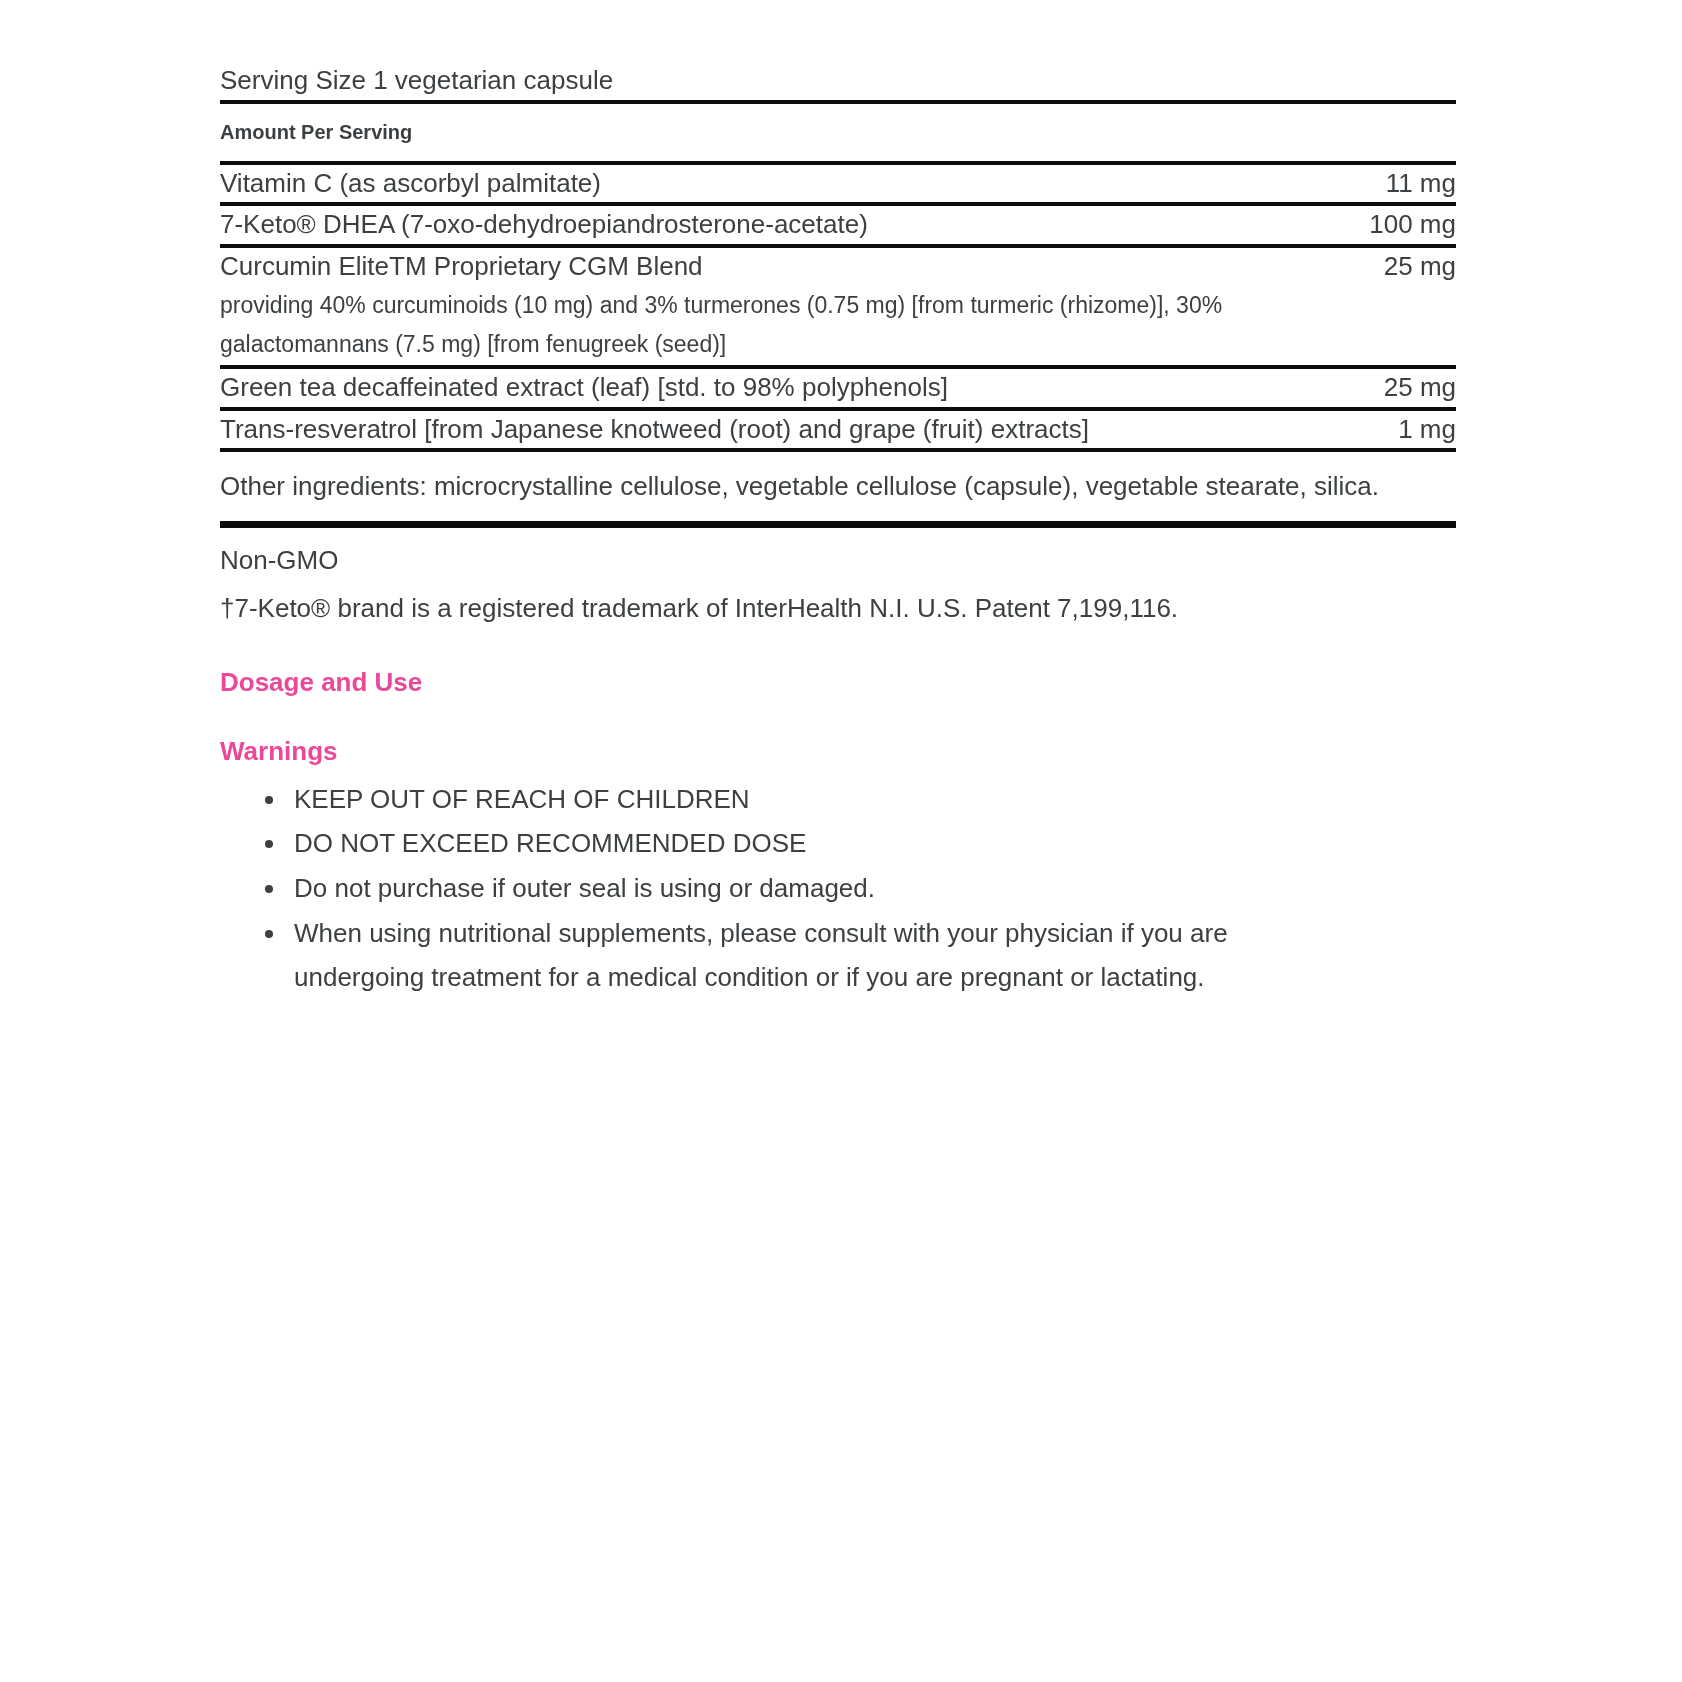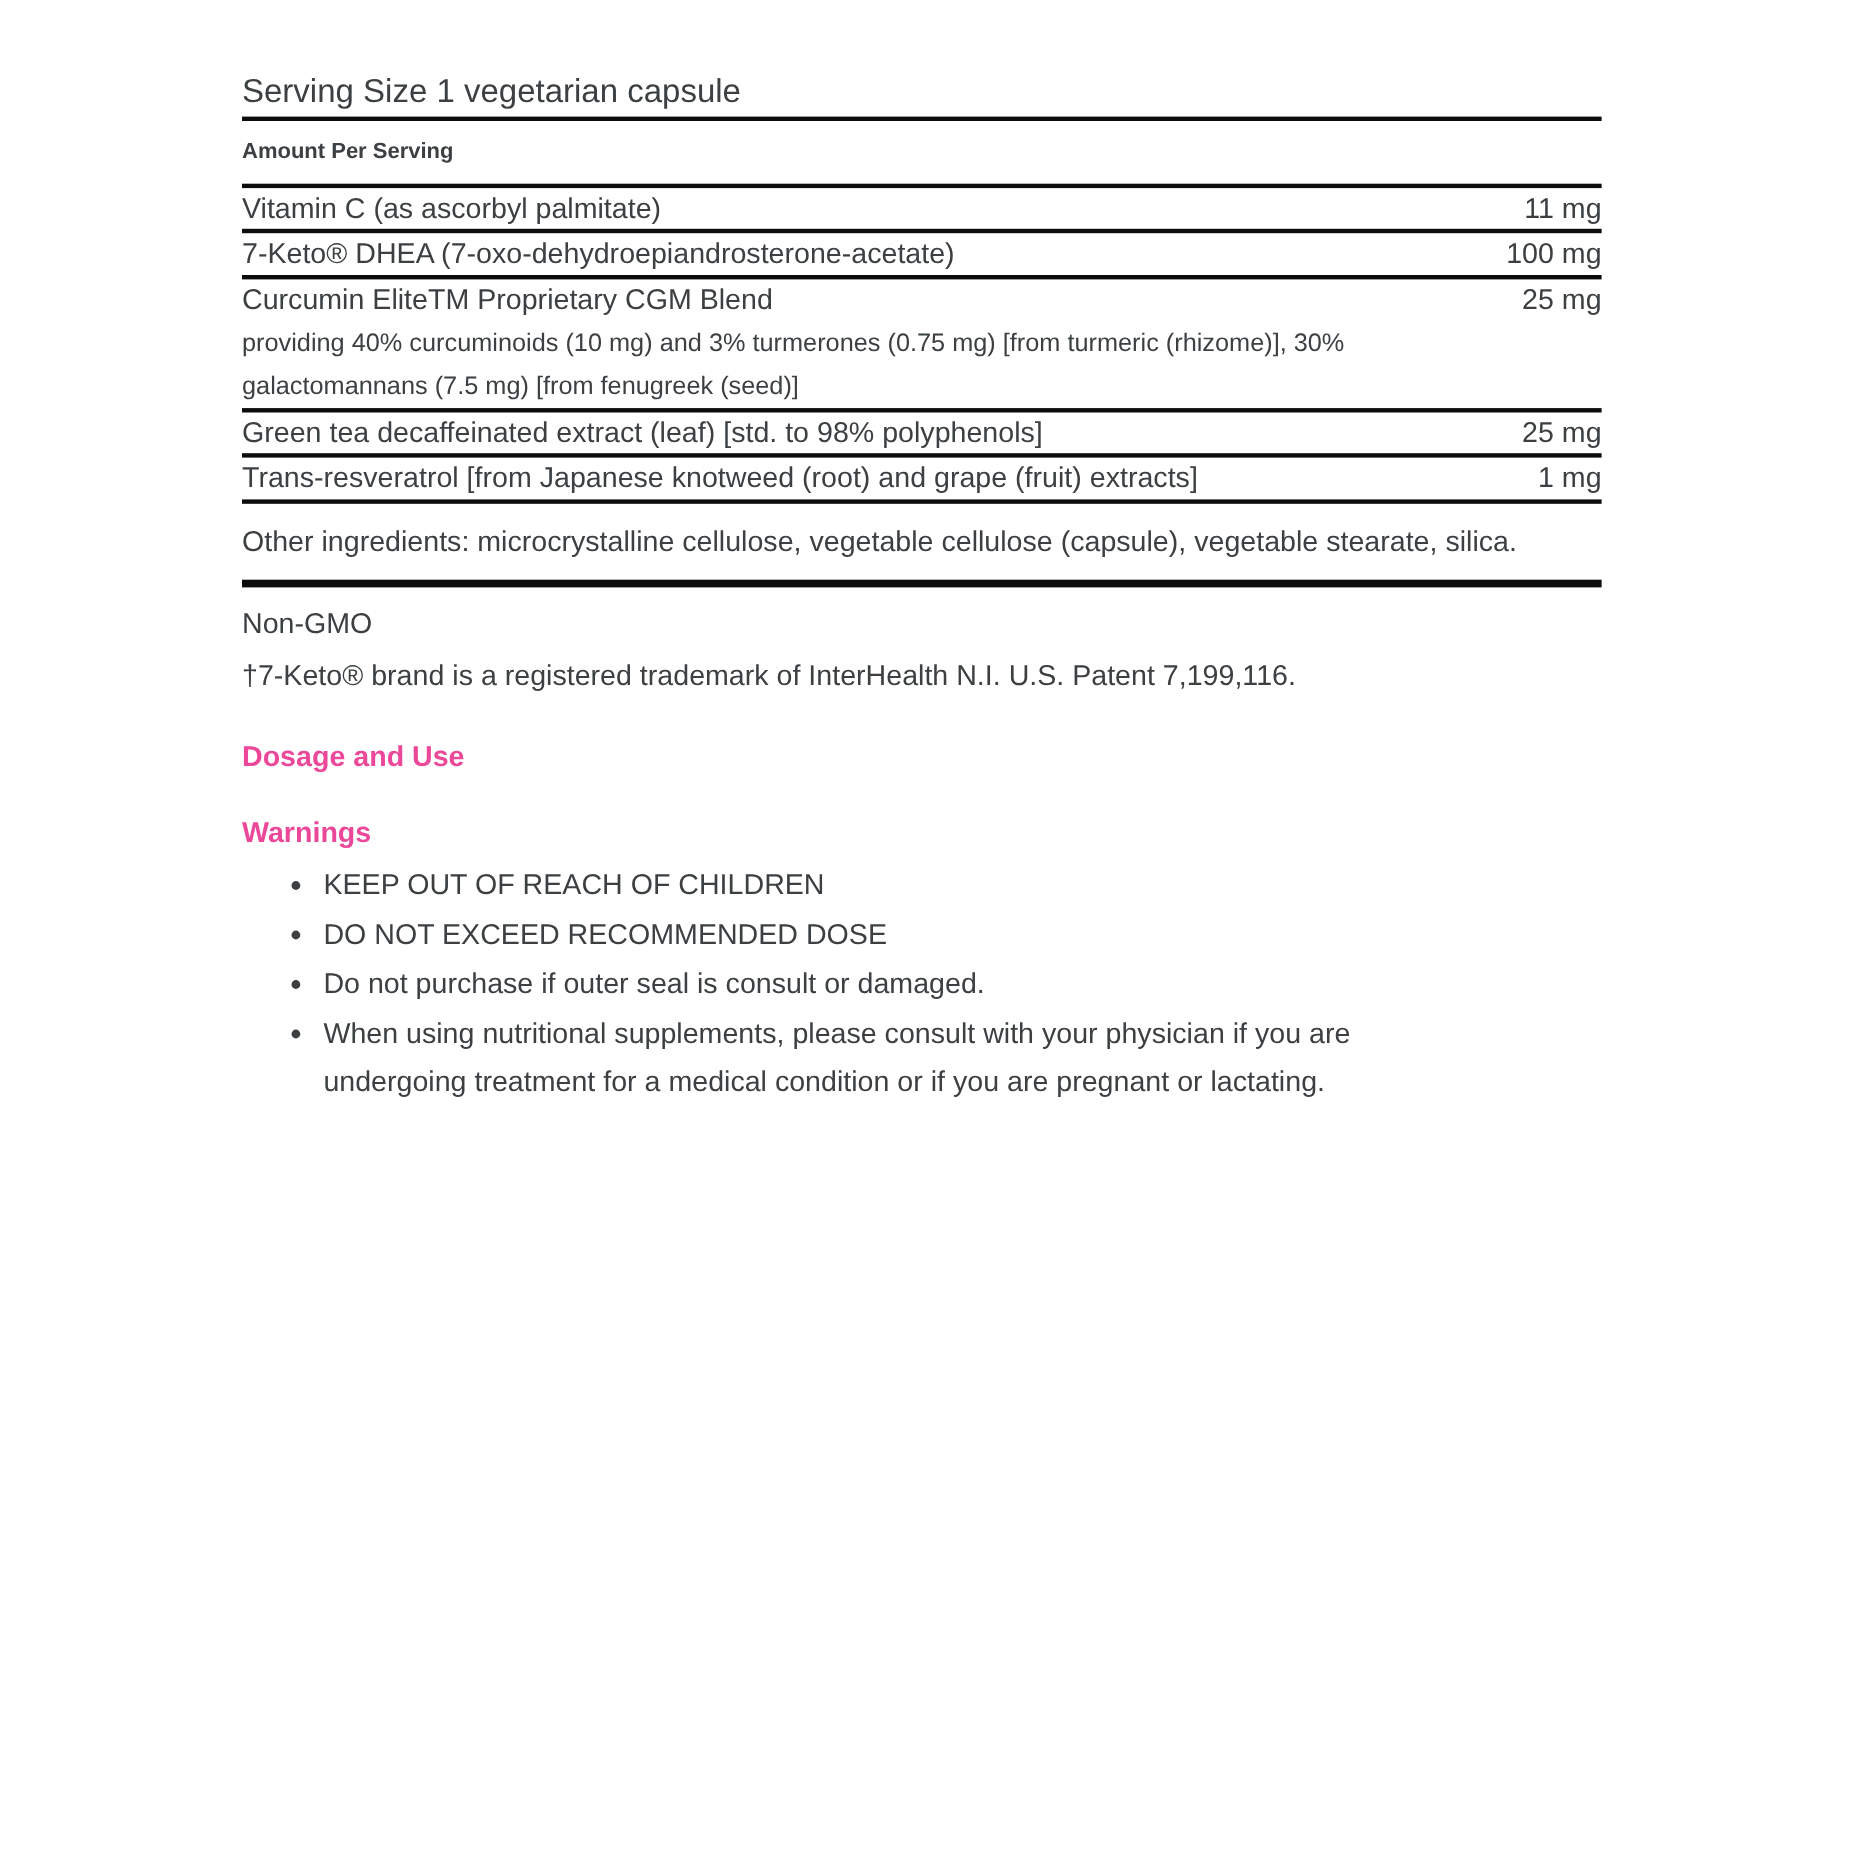--- a/index.html
+++ b/index.html
@@ -36,21 +36,21 @@
     font-size: 56px;
     line-height: 1.0;
     font-weight: 400;
     margin: 0;
     padding-top: 18px;
     letter-spacing: 0.2px;
   }
 
   
   .serving-size {
-    font-size: 30px;
+    font-size: 26px;
     line-height: 1.45;
     color: #3c4043;
     margin-top: 62px;
   }
 
   
   .rule {
     border: none;
     border-top: 4px solid #0c0c0c;
     margin: 0;
@@ -233,19 +233,19 @@
 
     <div class="dosage-block">
       <div class="section-title">Dosage and Use</div>
     </div>
 
     <div class="warnings-block">
       <div class="section-title">Warnings</div>
       <ul class="bullets tight">
         <li>KEEP OUT OF REACH OF CHILDREN</li>
         <li>DO NOT EXCEED RECOMMENDED DOSE</li>
-        <li>Do not purchase if outer seal is consult or damaged.</li>
+        <li>Do not purchase if outer seal is using or damaged.</li>
         <li>When using nutritional supplements, please consult with your physician if you are undergoing treatment for a medical condition or if you are pregnant or lactating.</li>
       </ul>
     </div>
 
   </div>
 </div>
 
 </body></html>

